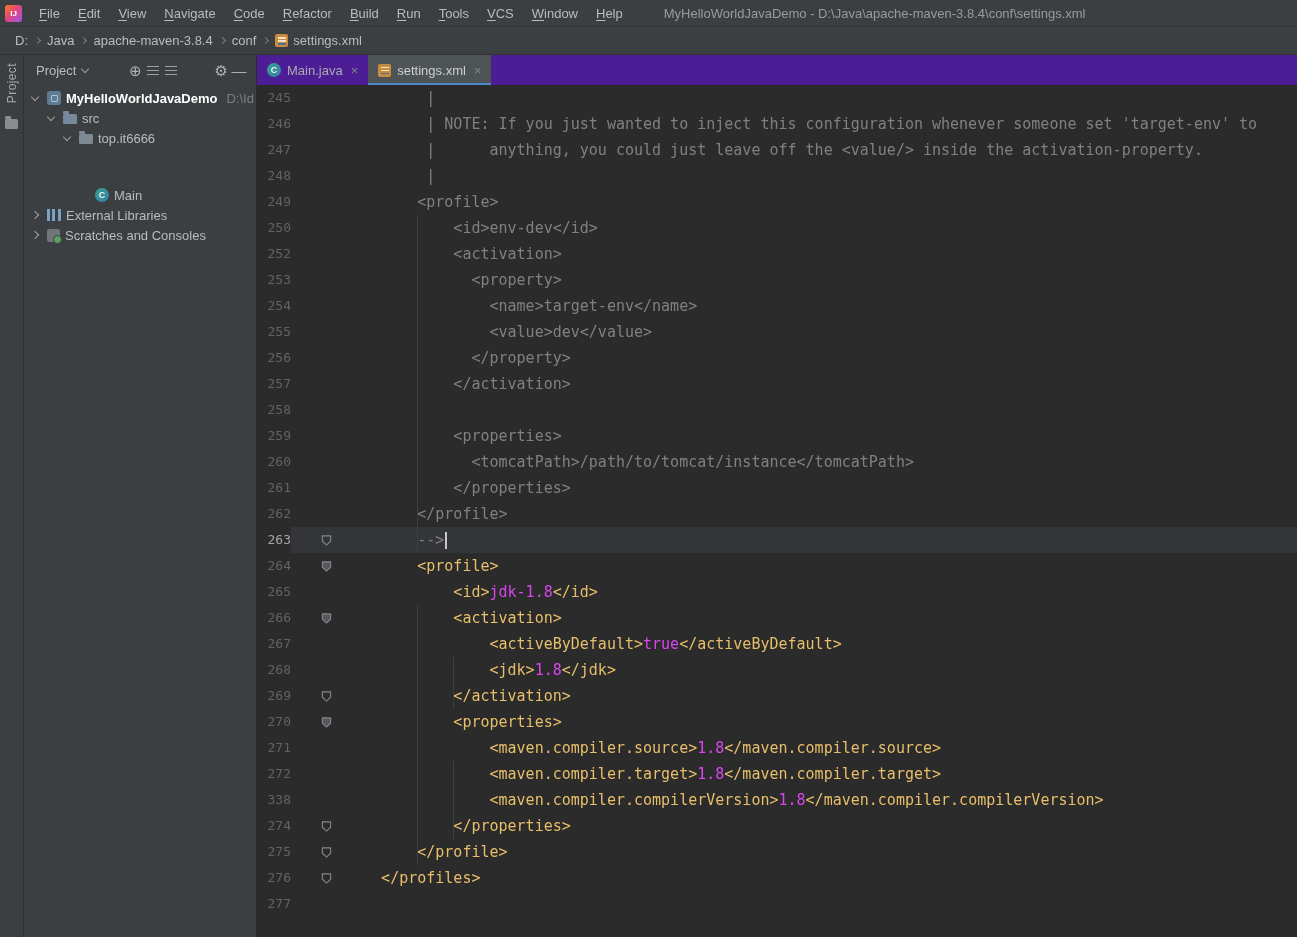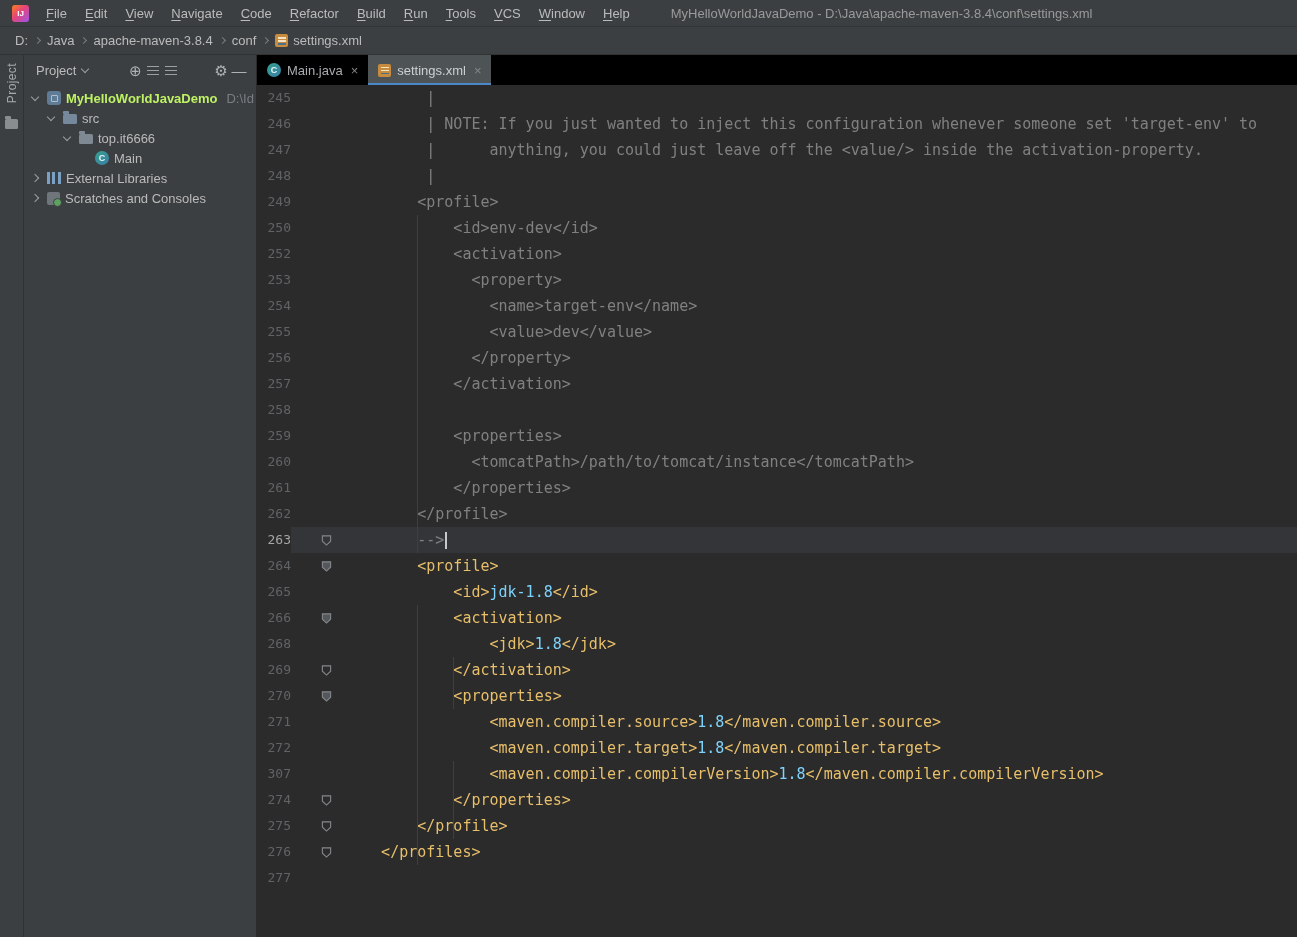--- a/index.html
+++ b/index.html
@@ -2,21 +2,21 @@
 <html><head>
 <meta charset="utf-8">
 <style>
   *{box-sizing:border-box;margin:0;padding:0}
   html,body{width:1297px;height:937px;overflow:hidden;background:#2B2B2B;
     font-family:"Liberation Sans",sans-serif}
   .app{width:1297px;height:937px;display:flex;flex-direction:column;color:#BBBBBB;font-size:13px}
 
   
   .menubar{height:27px;flex:0 0 27px;background:#3C3F41;display:flex;align-items:center;border-bottom:1px solid #343434}
-  .logo{width:17px;height:17px;margin:0 8px 0 12px;border-radius:3px;flex:0 0 auto;
+  .logo{width:17px;height:17px;margin:0 8px 0 5px;border-radius:3px;flex:0 0 auto;
     background:linear-gradient(135deg,#FC801D,#E4447B 45%,#9E55E8);
     color:#fff;font-size:8px;font-weight:bold;display:flex;align-items:center;justify-content:center}
   .menus{display:flex;}
   .menu-item{padding:0 9px;color:#BBBBBB;cursor:default;white-space:nowrap}
   .menu-item u{text-decoration:underline;text-underline-offset:2px}
   .win-title{margin-left:32px;color:#9A9A9A;white-space:nowrap}
 
   
   .navbar{height:28px;flex:0 0 28px;background:#3C3F41;display:flex;align-items:center;padding-left:12px;border-bottom:1px solid #323232}
   .crumbs{display:flex;align-items:center}
@@ -38,57 +38,57 @@
   .ptitle{color:#BBBBBB;margin-right:6px}
   .sp1{flex:1.2}.sp2{flex:1}
   .hicon{color:#AFB2B5;font-size:15px;width:18px;text-align:center;cursor:default;line-height:1}
   .bars{width:12px;height:9px;margin:0 3px;background:repeating-linear-gradient(to bottom,#9DA0A3 0 1.3px,transparent 1.3px 3.9px)}
   .chev{display:inline-block;width:6px;height:6px;border-right:1.4px solid #9DA0A3;border-bottom:1.4px solid #9DA0A3}
   .chev.down{transform:rotate(45deg);margin-top:-3px}
   .chev.right{transform:rotate(-45deg)}
   .tree{flex:1;overflow:hidden;padding-top:3px;font-size:13px}
   .trow{height:20px;display:flex;align-items:center;gap:5px;white-space:nowrap;color:#BBBBBB;cursor:default}
   .chevbox{width:14px;flex:0 0 14px;display:flex;justify-content:center}
-  .tlabel.bold{font-weight:bold;color:#bef264}
+  .tlabel.bold{font-weight:bold;color:#ffffff}
   .tsuffix{color:#7A7E82;margin-left:4px}
 
   
   .icon-project{width:14px;height:14px;border-radius:3px;background:#5F7B96;position:relative;flex:0 0 auto}
   .icon-project::after{content:"";position:absolute;inset:3.5px;border:1.3px solid #CAD6E0;border-radius:1px;opacity:.75}
   .icon-folder,.icon-package{width:14px;height:10px;background:#76889B;border-radius:1.5px;position:relative;flex:0 0 auto;margin-top:2px}
   .icon-folder::before,.icon-package::before{content:"";position:absolute;top:-3px;left:0;width:6px;height:3px;background:inherit;border-radius:1px 1px 0 0}
   .icon-package{background:#7F8993}
   .icon-class{width:14px;height:14px;border-radius:50%;background:linear-gradient(140deg,#35A08F,#3A7FA8);display:flex;align-items:center;justify-content:center;flex:0 0 auto}
   .icon-class::after{content:"C";color:#EAF6F4;font-size:9px;font-weight:bold}
   .icon-library{width:14px;height:12px;flex:0 0 auto;
     background:linear-gradient(90deg,#7AA0C4 0 3px,transparent 3px 5.5px,#7AA0C4 5.5px 8.5px,transparent 8.5px 11px,#7AA0C4 11px 14px)}
   .icon-scratches{width:13px;height:13px;border-radius:2px;background:#6E757B;position:relative;flex:0 0 auto}
   .icon-scratches::after{content:"";position:absolute;right:-2px;bottom:-2px;width:7px;height:7px;border-radius:50%;background:#5BA35F;border:1.5px solid #3C3F41}
   .icon-xml{width:13px;height:13px;border-radius:2px;background:#C98C3E;position:relative;flex:0 0 auto}
   .icon-xml::before{content:"";position:absolute;left:2.5px;right:2.5px;top:3px;height:1.6px;background:#F2E3C3;box-shadow:0 3px 0 #F2E3C3,0 6px 0 #49718F}
 
   
   .editor-area{flex:1;display:flex;flex-direction:column;min-width:0}
-  .tabbar{height:30px;flex:0 0 30px;background:#000000;display:flex;align-items:stretch}
+  .tabbar{height:30px;flex:0 0 30px;background:#4c1d95;display:flex;align-items:stretch}
   .tab{display:flex;align-items:center;gap:6px;padding:0 10px;color:#A9ACAF;position:relative;cursor:default;white-space:nowrap}
   .tab.active{background:#4E5356;color:#CDD0D2}
   .tab.active::after{content:"";position:absolute;left:0;right:0;bottom:0;height:2px;background:#4A88C7}
   .tab-close{color:#84888B;font-size:13px;margin-left:2px}
 
   
   .editor{flex:1;position:relative;background:#2B2B2B;overflow:hidden;
     font-family:"DejaVu Sans Mono","Liberation Mono",monospace;font-size:15px;line-height:26px}
   .lines{position:relative}
   .eline{display:flex;height:26px}
   .ln{flex:0 0 34px;text-align:right;color:#606366;font-size:13px;line-height:26px;user-select:none}
   .gut{flex:0 0 50px;display:flex;align-items:center;padding-left:30px}
   .codeln{flex:1;white-space:pre;padding-left:4px;color:#A9B7C6}
   .tk-c{color:#808080}
   .tk-t{color:#E8BF6A}
-  .tk-v{color:#7dd3fc}
+  .tk-v{color:#d946ef}
   .eline.cur .gut,.eline.cur .codeln{background:#333538}
   .eline.cur .ln{color:#A6A6A6}
   .caret{display:inline-block;width:2px;height:17px;background:#C8C8C8;vertical-align:text-bottom;margin-left:1px}
   .guide{position:absolute;width:1px;background:#3D4042;pointer-events:none}
 </style>
 </head>
 <body>
 
 <div class="app">
 
@@ -172,21 +172,21 @@
             <span class="icon-folder"></span>
             <span class="tlabel">src</span>
           </div>
           <div class="trow" style="padding-left: 36px;">
             <span class="chevbox">
               <span class="chev down"></span>
             </span>
             <span class="icon-package"></span>
             <span class="tlabel">top.it6666</span>
           </div>
-          <div class="trow" style="padding-left: 52px;">
+          <div class="trow" style="padding-left: 52px; margin-top: 37px;">
             <span class="chevbox"></span>
             <span class="icon-class"></span>
             <span class="tlabel">Main</span>
           </div>
           <div class="trow" style="padding-left: 4px;">
             <span class="chevbox">
               <span class="chev right"></span>
             </span>
             <span class="icon-library"></span>
             <span class="tlabel">External Libraries</span>
@@ -327,20 +327,25 @@
             <div class="eline">
               <span class="ln">266</span>
               <span class="gut">
                 <svg width="11" height="11" viewBox="0 0 12 12">
                   <path d="M1.5 1 H10.5 V6.8 L6 11 L1.5 6.8 Z" fill="#54575B" stroke="#85888B" stroke-width="1.2"></path>
                 </svg>
               </span>
               <span class="codeln"><span class="tk-t">            &lt;activation&gt;</span></span>
             </div>
             <div class="eline">
+              <span class="ln">267</span>
+              <span class="gut"></span>
+              <span class="codeln"><span class="tk-t">                &lt;activeByDefault&gt;</span><span class="tk-v">true</span><span class="tk-t">&lt;/activeByDefault&gt;</span></span>
+            </div>
+            <div class="eline">
               <span class="ln">268</span>
               <span class="gut"></span>
               <span class="codeln"><span class="tk-t">                &lt;jdk&gt;</span><span class="tk-v">1.8</span><span class="tk-t">&lt;/jdk&gt;</span></span>
             </div>
             <div class="eline">
               <span class="ln">269</span>
               <span class="gut">
                 <svg width="11" height="11" viewBox="0 0 12 12">
                   <path d="M1.5 1 H10.5 V6.8 L6 11 L1.5 6.8 Z" fill="none" stroke="#85888B" stroke-width="1.2"></path>
                 </svg>
@@ -360,21 +365,21 @@
               <span class="ln">271</span>
               <span class="gut"></span>
               <span class="codeln"><span class="tk-t">                &lt;maven.compiler.source&gt;</span><span class="tk-v">1.8</span><span class="tk-t">&lt;/maven.compiler.source&gt;</span></span>
             </div>
             <div class="eline">
               <span class="ln">272</span>
               <span class="gut"></span>
               <span class="codeln"><span class="tk-t">                &lt;maven.compiler.target&gt;</span><span class="tk-v">1.8</span><span class="tk-t">&lt;/maven.compiler.target&gt;</span></span>
             </div>
             <div class="eline">
-              <span class="ln">307</span>
+              <span class="ln">338</span>
               <span class="gut"></span>
               <span class="codeln"><span class="tk-t">                &lt;maven.compiler.compilerVersion&gt;</span><span class="tk-v">1.8</span><span class="tk-t">&lt;/maven.compiler.compilerVersion&gt;</span></span>
             </div>
             <div class="eline">
               <span class="ln">274</span>
               <span class="gut">
                 <svg width="11" height="11" viewBox="0 0 12 12">
                   <path d="M1.5 1 H10.5 V6.8 L6 11 L1.5 6.8 Z" fill="none" stroke="#85888B" stroke-width="1.2"></path>
                 </svg>
               </span>

